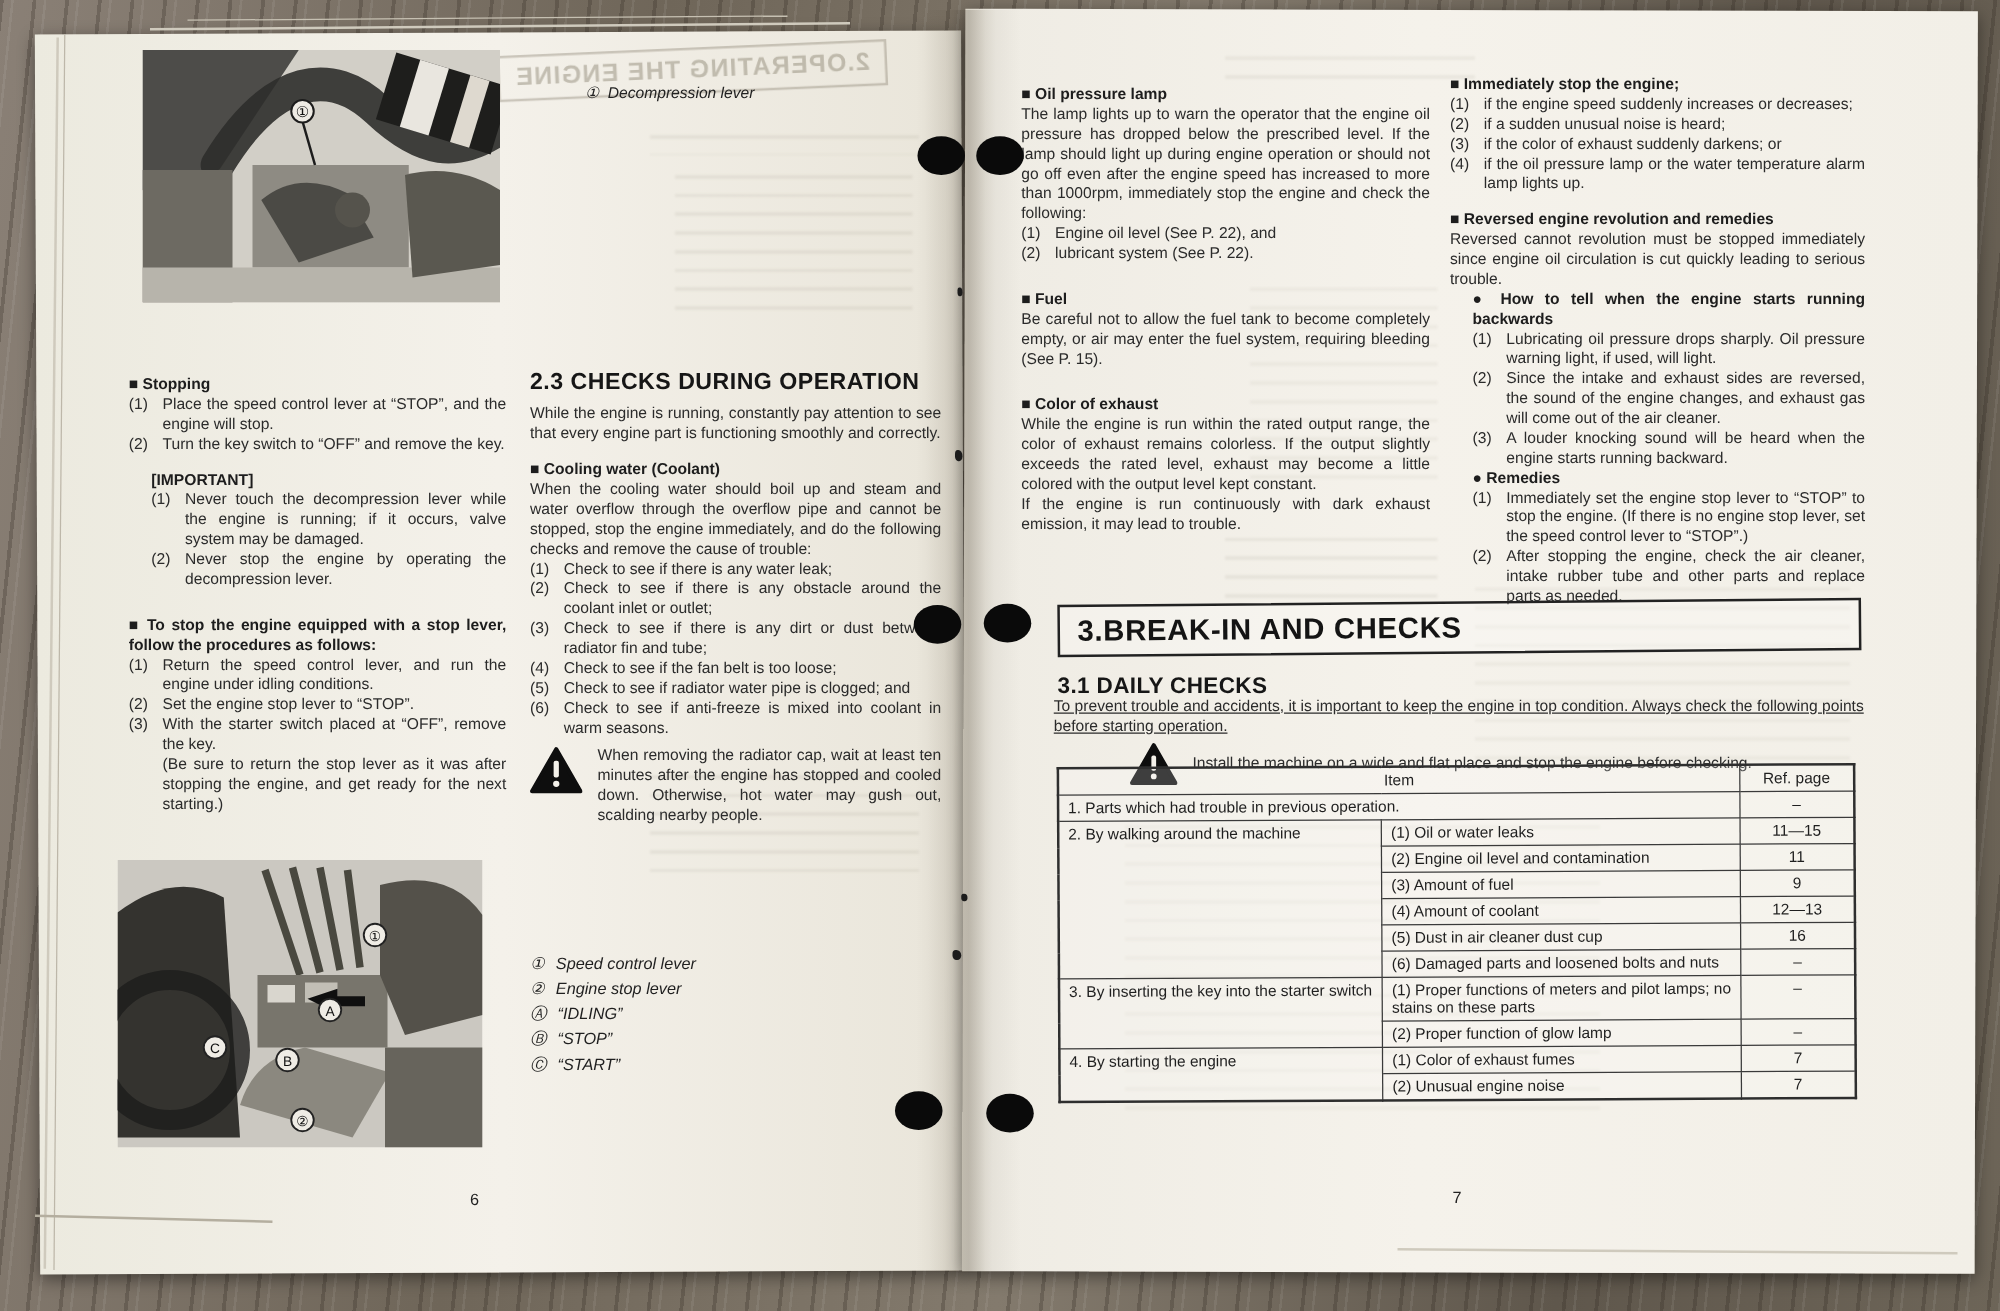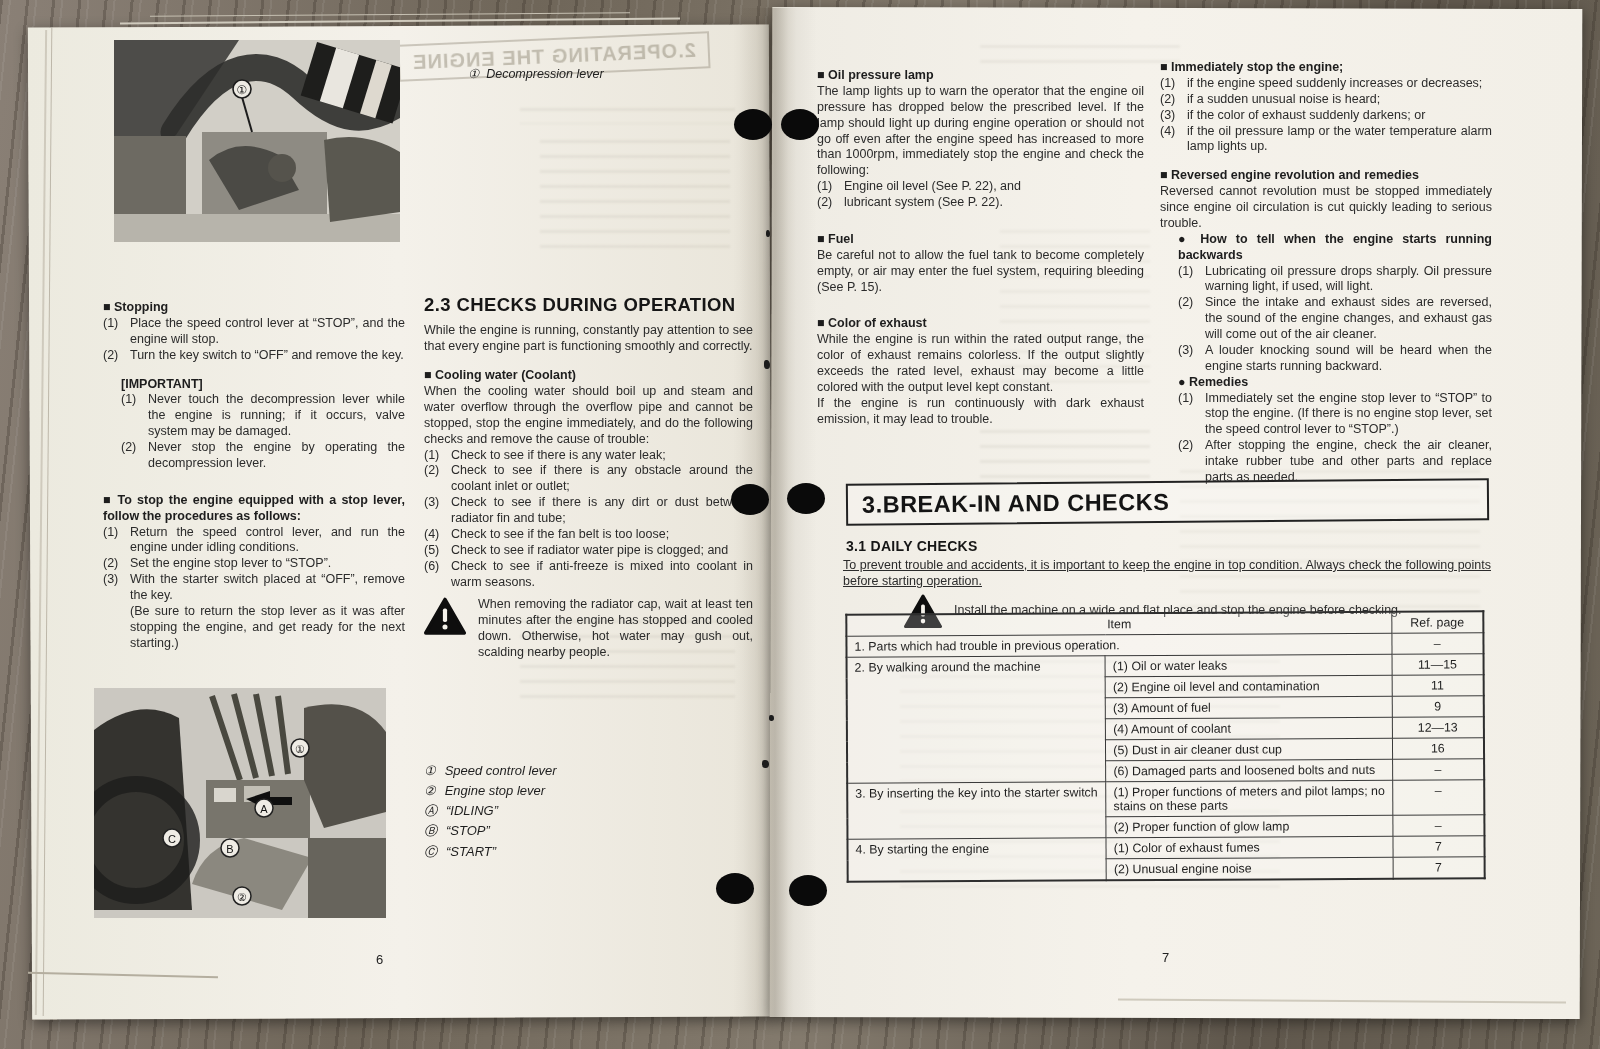--- a/index.html
+++ b/index.html
@@ -24,21 +24,21 @@
   }
   .spine{left:733px;top:8px;width:84px;height:1010px;pointer-events:none;
     background:linear-gradient(to right,rgba(80,70,55,0) 0%,rgba(80,70,55,.10) 35%,rgba(55,46,36,.20) 50%,rgba(80,70,55,.08) 66%,rgba(80,70,55,0) 100%);}
   .sheet-line{position:absolute;background:#cfcabd;}
   .hole{position:absolute;width:38px;height:31px;border-radius:50%;background:#0a0a0a;}
   .speck{position:absolute;background:#1c1c1c;border-radius:40% 60% 50% 50%;}
 
   .txt{font-size:12.5px;line-height:1.27;text-align:justify;}
   .b{font-weight:bold;color:#1d1d1d;}
   .h-big{font-size:18.5px;font-weight:bold;letter-spacing:.4px;color:#161616;}
-  .h-sub{font-size:14px;font-weight:bold;letter-spacing:.3px;color:#161616;}
+  .h-sub{font-size:18px;font-weight:bold;letter-spacing:.3px;color:#161616;}
   .gap-s{height:7px;}.gap-m{height:13px;}.gap-l{height:21px;}
   .li{display:flex;}
   .ln{flex:none;width:27px;}
   .lt{flex:1;text-align:justify;}
   .indent{margin-left:18px;}
 
   .caption{font-size:12.5px;font-style:italic;color:#222;}
   .callout{display:flex;gap:9px;font-style:italic;font-size:13px;line-height:1.55;color:#1f1f1f;}
 
   .warn-row{display:flex;gap:12px;}

